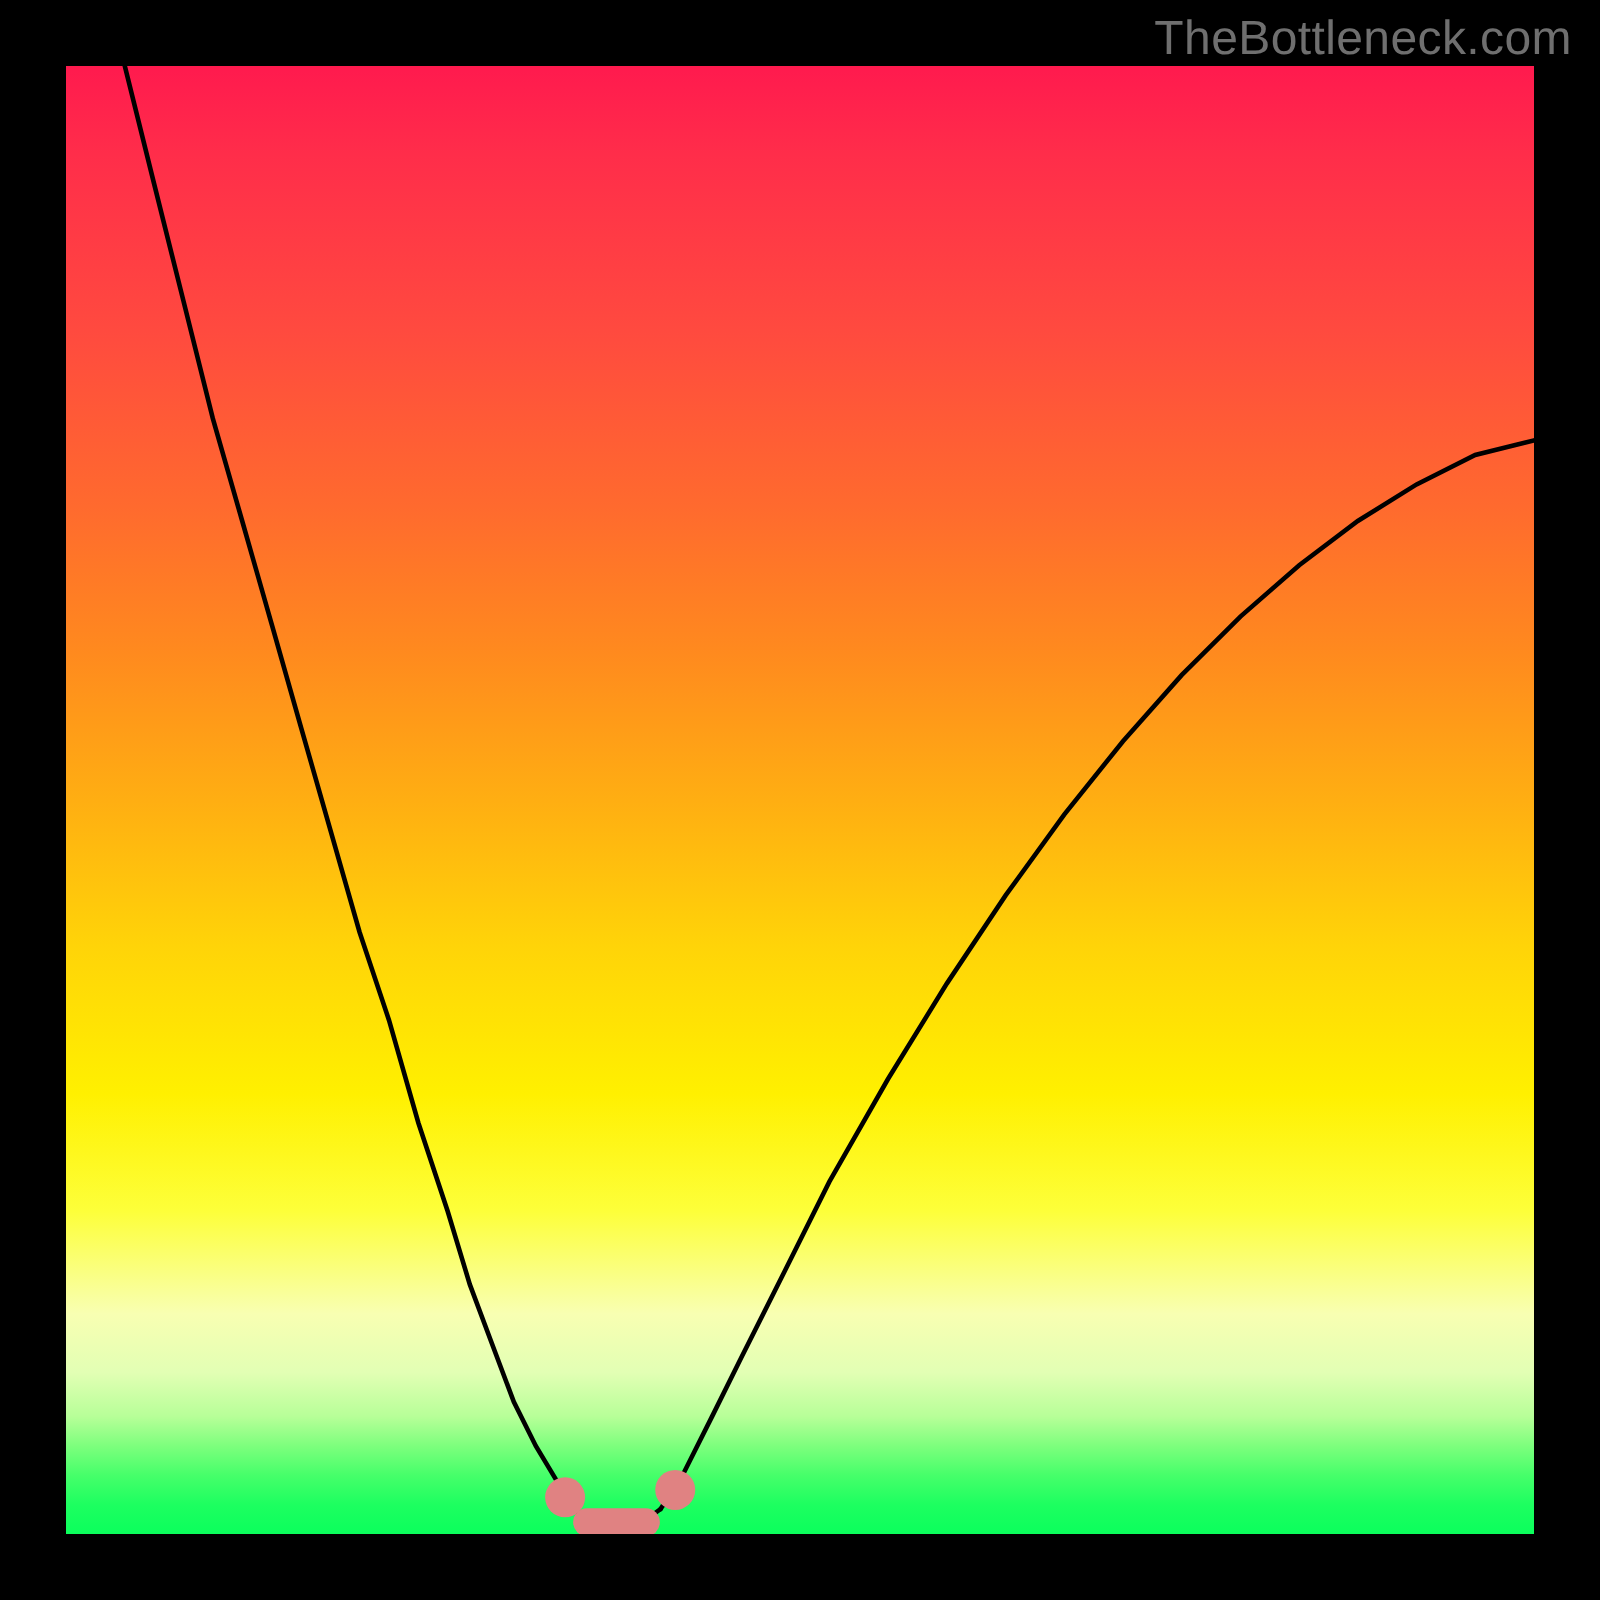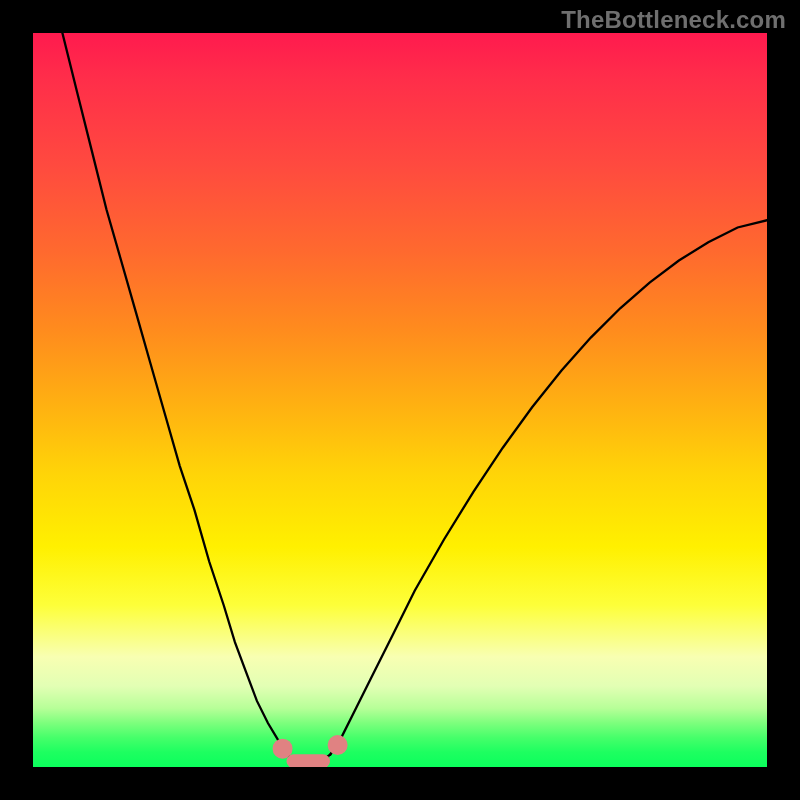--- a/index.html
+++ b/index.html
@@ -43,21 +43,21 @@
       #1dff60 98%,
       #0bff5c 100%
     );
   }
   .attribution {
     position: absolute;
     top: 6px;
     right: 14px;
     color: #6f6f6f;
     font-size: 24px;
-    font-weight: 700;
+    font-weight: 400;
     letter-spacing: 0.2px;
     user-select: none;
   }
   svg.curves {
     position: absolute;
     left: 0;
     top: 0;
     width: 734px;
     height: 734px;
   }

